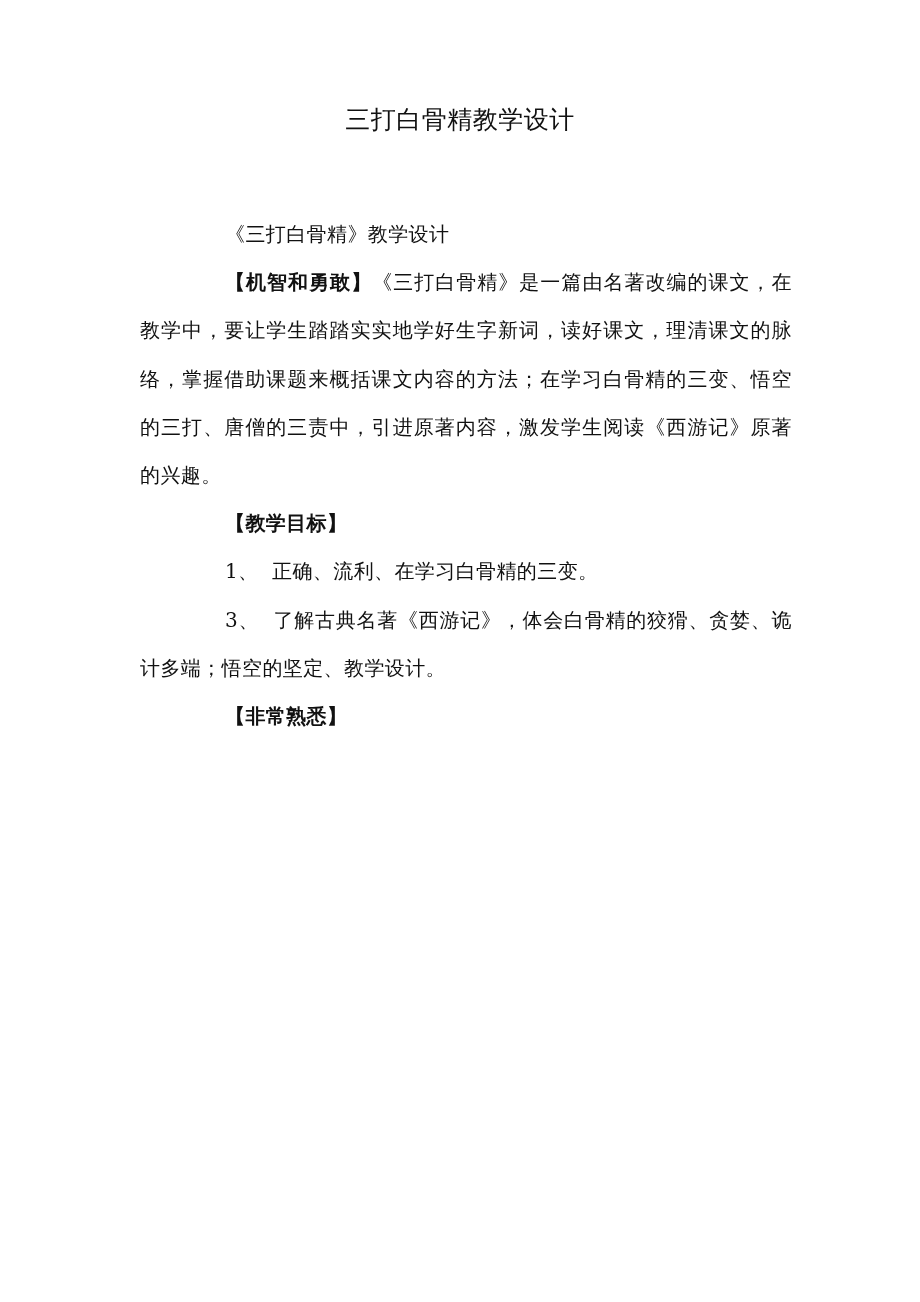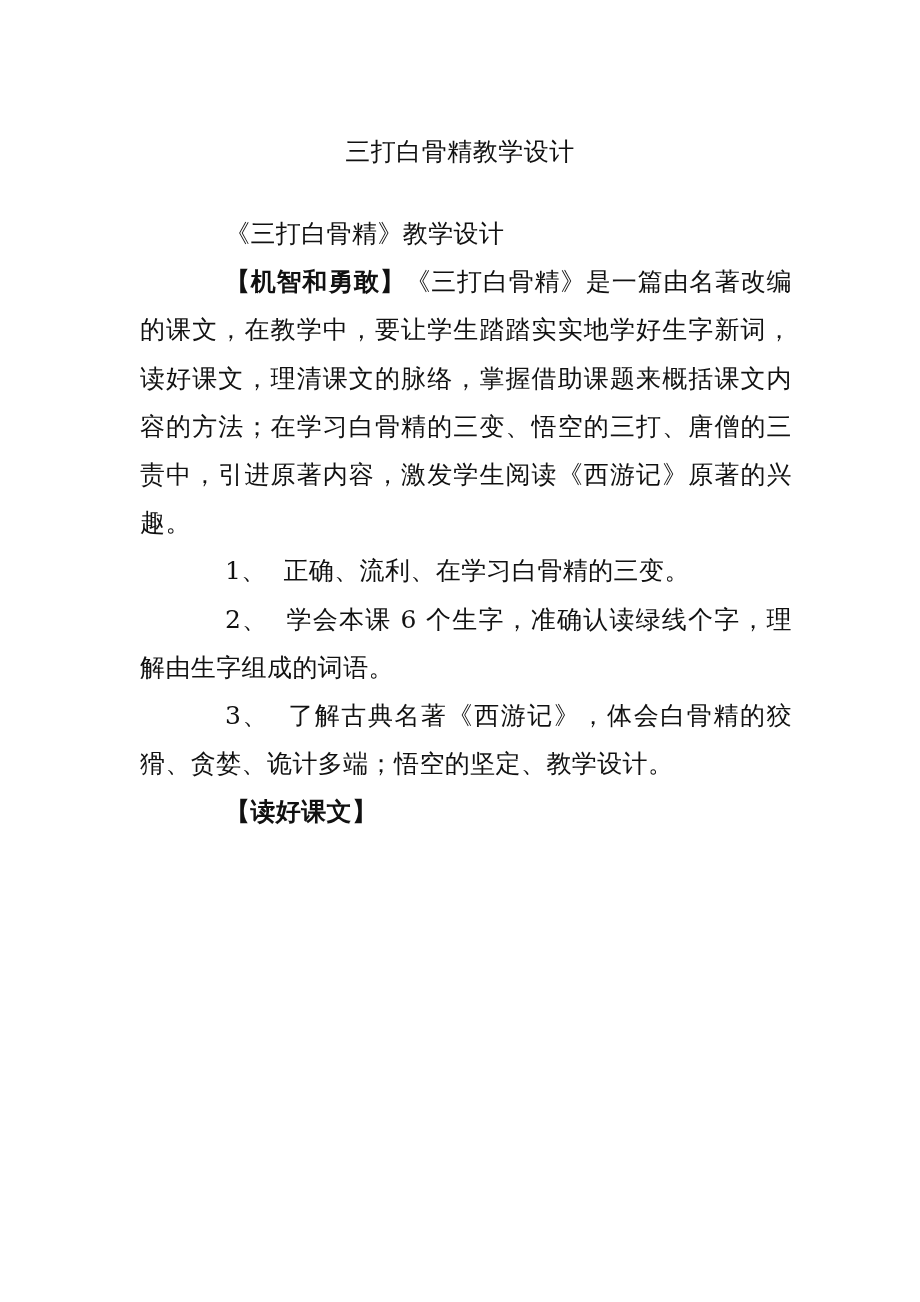--- a/index.html
+++ b/index.html
@@ -17,36 +17,36 @@
     }
     .page {
       position: absolute;
       left: 0;
       top: 0;
       width: 920px;
       height: 1302px;
     }
     .doc-title {
       position: absolute;
-      top: 134px;
+      top: 102px;
       left: 0;
       width: 920px;
       text-align: center;
       font-family: "DejaVu Sans", "Liberation Sans", sans-serif;
       font-size: 25px;
       line-height: 36px;
       letter-spacing: 0.5px;
       color: #111;
     }
     .body-text {
       position: absolute;
       top: 210px;
       left: 140px;
       width: 652px;
-      font-size: 25px;
+      font-size: 20px;
       line-height: 48.2px;
       text-align: justify;
       text-justify: inter-character;
       letter-spacing: 0.4px;
     }
     .body-text p {
       margin: 0;
       padding: 0;
     }
     .indent {
@@ -60,24 +60,24 @@
 <body>
 
 <div class="page">
   <div class="doc-title">三打白骨精教学设计</div>
 
   <div class="body-text">
     <p class="indent">《三打白骨精》教学设计</p>
 
     <p class="indent"><span class="bracket">【机智和勇敢】</span><span>《三打白骨精》是一篇由名著改编的课文，在教学中，要让学生踏踏实实地学好生字新词，读好课文，理清课文的脉络，掌握借助课题来概括课文内容的方法；在学习白骨精的三变、悟空的三打、唐僧的三责中，引进原著内容，激发学生阅读《西游记》原著的兴趣。</span></p>
 
+    <p class="indent"><span class="bracket">【教学目标】</span></p>
 
     <p class="indent"><span>1、</span>&nbsp;&nbsp;<span>正确、流利、在学习白骨精的三变。</span></p>
 
-    <p class="indent"><span>2、</span>&nbsp;&nbsp;<span>学会本课 6 个生字，准确认读绿线个字，理解由生字组成的词语。</span></p>
 
     <p class="indent"><span>3、</span>&nbsp;&nbsp;<span>了解古典名著《西游记》，体会白骨精的狡猾、贪婪、诡计多端；悟空的坚定、教学设计。</span></p>
 
 
-    <p class="indent"><span class="bracket">【读好课文】</span></p>
+    <p class="indent"><span class="bracket">【非常熟悉】</span></p>
 
   </div>
 </div>
 
 </body></html>

